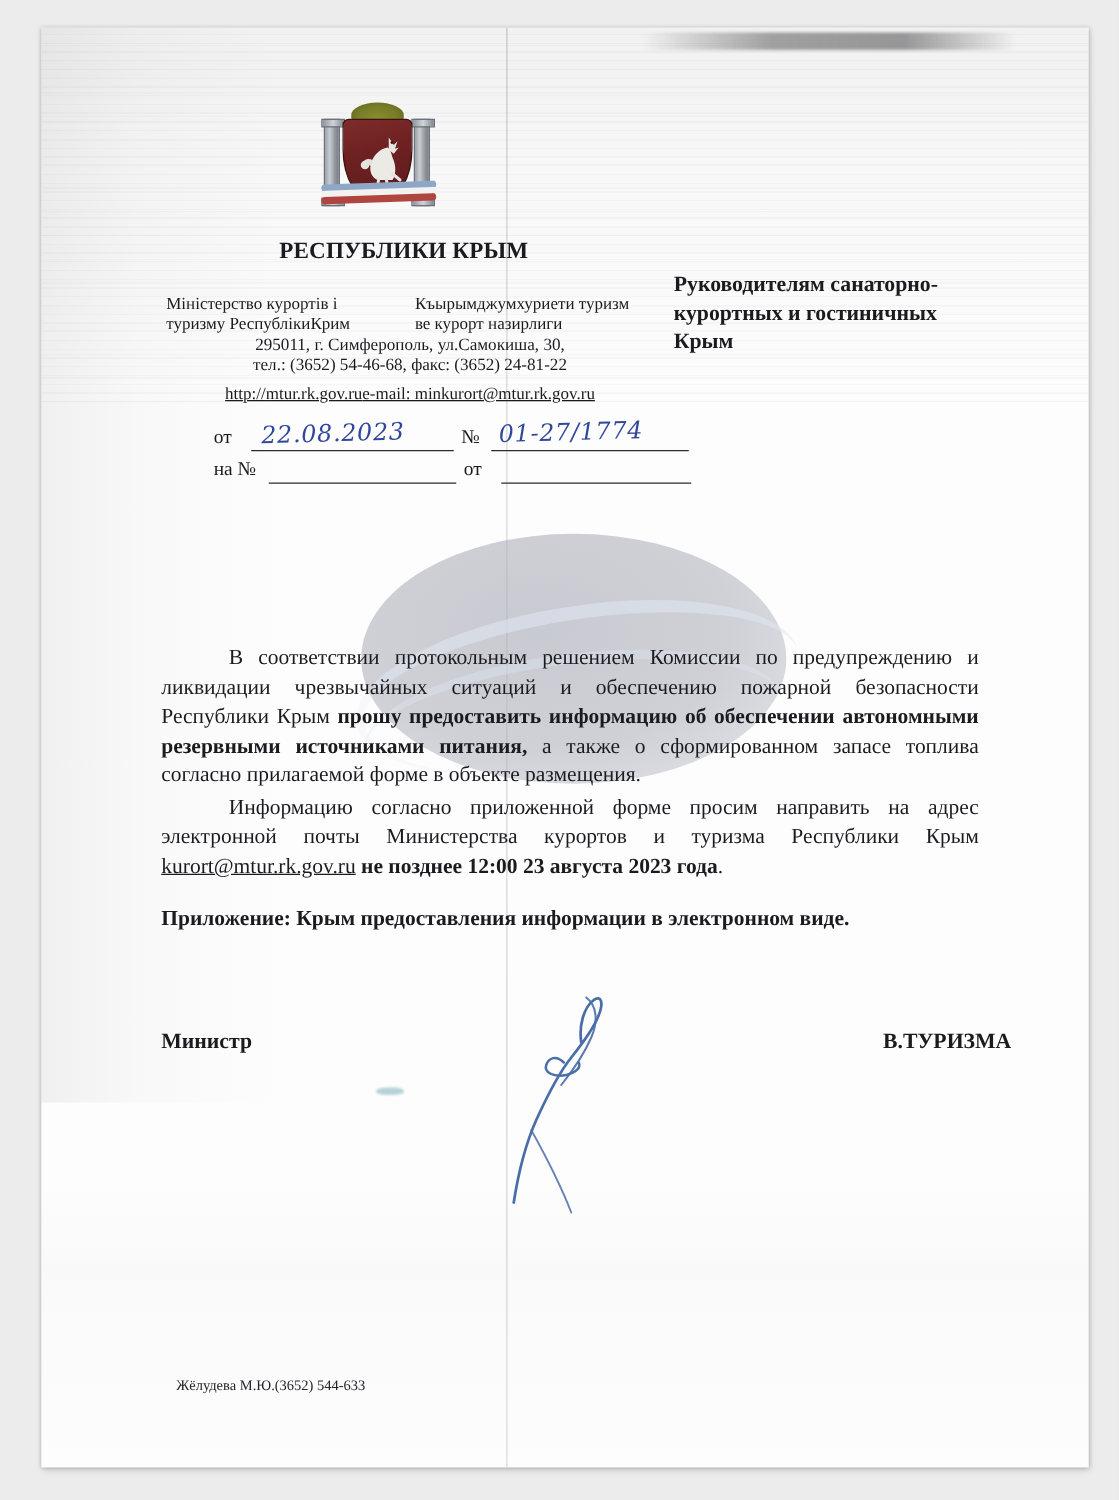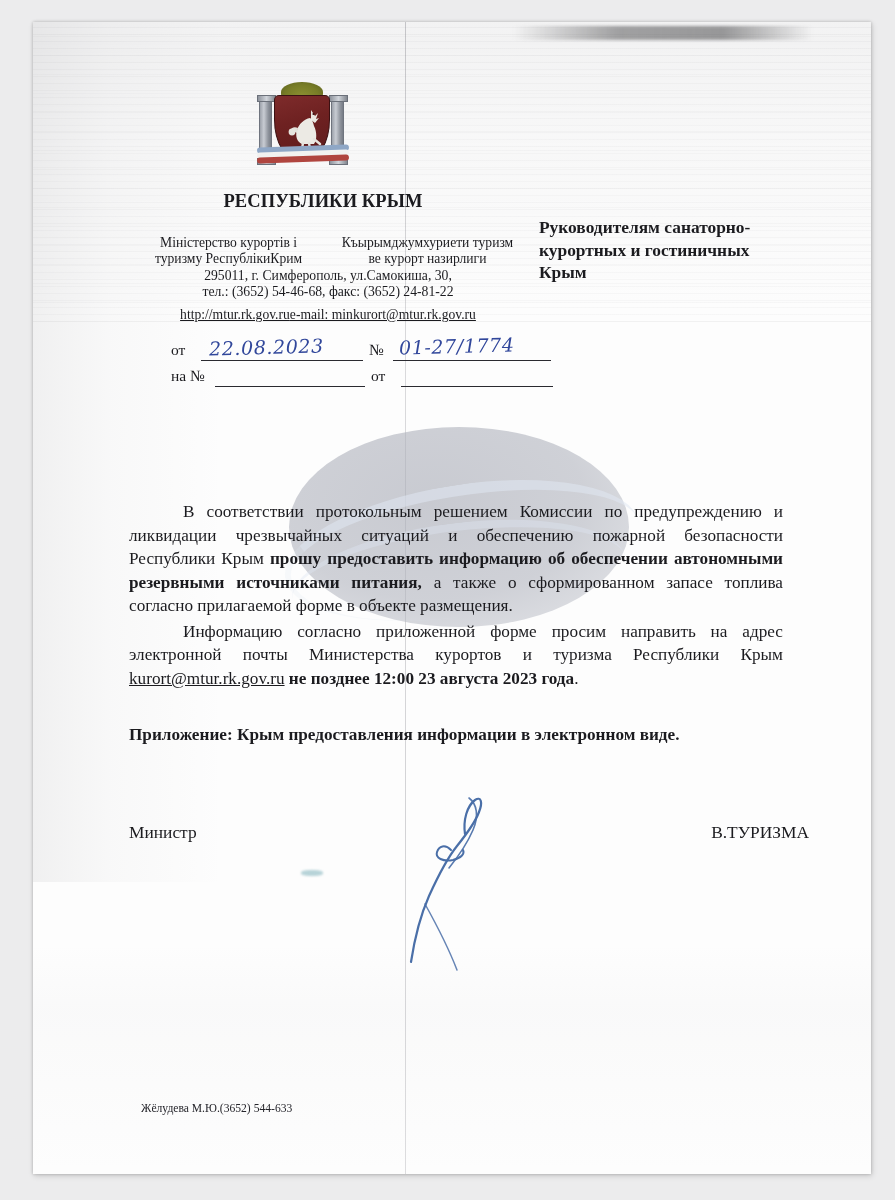--- a/index.html
+++ b/index.html
@@ -222,21 +222,21 @@
   .hdr-subrow {
     position: absolute;
     left: 100px;
     top: 213px;
     width: 390px;
     display: flex;
     justify-content: space-between;
     font-size: 13.6px;
     line-height: 1.16;
   }
-  .hdr-subrow > div { width: 49%; text-align: center; }
+  .hdr-subrow > div { width: 49%; text-align: left; }
   .hdr-addr {
     position: absolute;
     left: 100px;
     top: 246px;
     width: 390px;
     text-align: center;
     font-size: 13.7px;
     line-height: 1.2;
   }
   .hdr-web {
@@ -297,21 +297,21 @@
   
   #ref-r2-na    { left: 0px; }
   #ref-r2-rule1 { left: 44px; width: 150px; }
   #ref-r2-ot    { left: 200px; }
   #ref-r2-rule2 { left: 230px; width: 152px; }
 
   
   #body-text {
     position: absolute;
     left: 96px;
-    top: 478px;
+    top: 492px;
     width: 654px;
     font-size: 17.2px;
     line-height: 1.37;
     text-align: justify;
   }
   #body-text p { margin: 0; text-indent: 54px; }
   #body-text p + p { margin-top: 2px; }
   #body-text b { font-weight: bold; }
   #body-text .link { text-decoration: underline; }
 
@@ -326,21 +326,21 @@
 
   
   #sign-row {
     position: absolute;
     left: 96px;
     top: 800px;
     width: 680px;
     display: flex;
     justify-content: space-between;
     font-size: 17.4px;
-    font-weight: normal;
+    font-weight: bold;
   }
   #signature-mark {
     position: absolute;
     left: 372px;
     top: 770px;
     width: 130px;
     height: 185px;
     pointer-events: none;
   }
   #blue-smudge {

